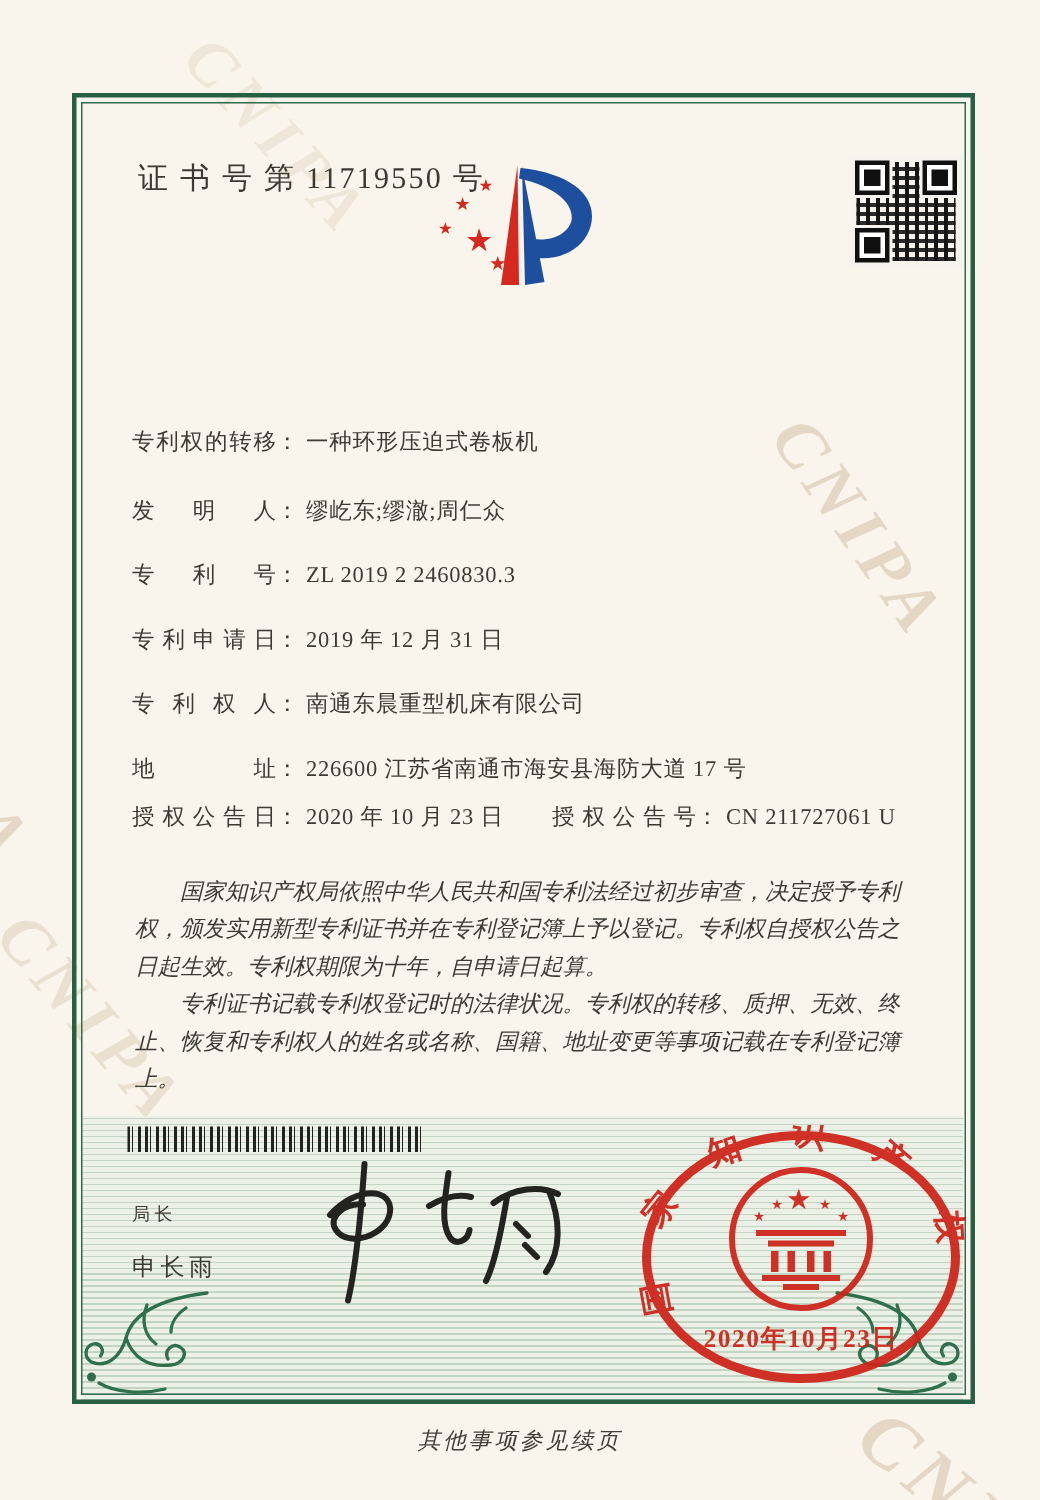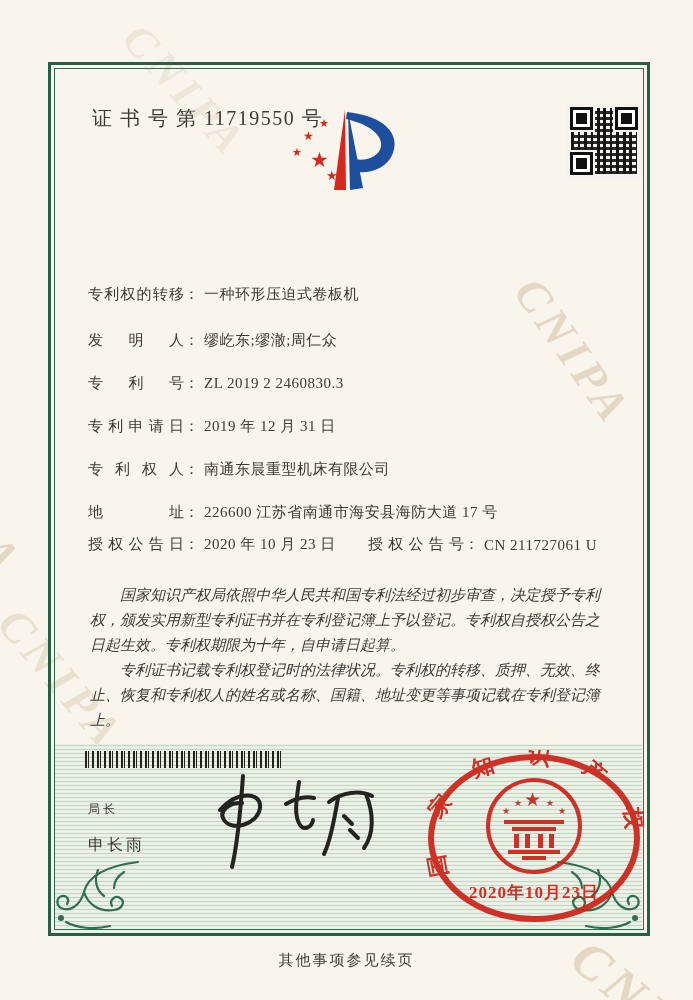--- a/index.html
+++ b/index.html
@@ -74,21 +74,21 @@
   .signer-title { position:absolute; left:88px; top:801px; font-size:12px; letter-spacing:3px; z-index:3; }
   .signer-name  { position:absolute; left:88px; top:835px; font-size:16px; letter-spacing:3px; z-index:3; }
   .sig  { position:absolute; left:186px; top:770px; width:200px; height:105px; z-index:4; }
   .seal { position:absolute; left:424px; top:750px; width:220px; height:176px; z-index:5; opacity:0.93; }
   .flourish { position:absolute; width:88px; height:78px; z-index:3; }
   .fl-l { left:54px;  top:856px; }
   .fl-r { left:554px; top:856px; transform:scaleX(-1); }
   .page-num { position:absolute; top:912px; left:0; width:100%; text-align:center;
               font-size:13px; letter-spacing:2px; z-index:3; color:#45443e; }
   .note { position:absolute; top:951px; left:0; width:100%; text-align:center;
-          font-size:15px; letter-spacing:2px; z-index:3; color:#3f3e38; }
+          font-size:15px; font-style:italic; letter-spacing:2px; z-index:3; color:#3f3e38; }
 </style>
 </head>
 <body>
 
 <div class="cert">
 
   <span class="wm wm1">CNIPA</span>
   <span class="wm wm2">CNIPA</span>
   <span class="wm wm3">CNIPA</span>
   <span class="wm wm4">CNIPA</span>

